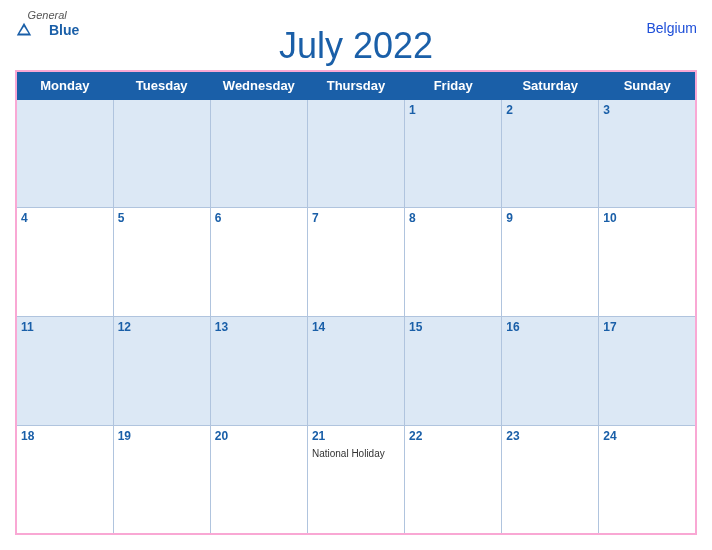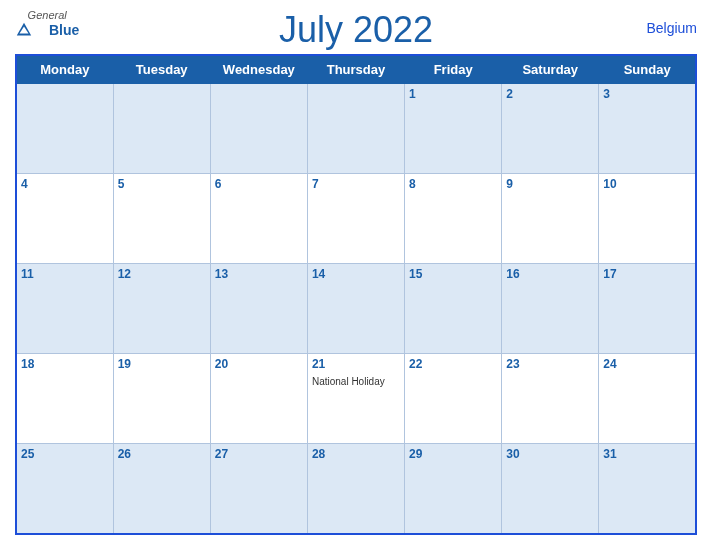--- a/index.html
+++ b/index.html
@@ -54,35 +54,36 @@
 
     .title-area {
       text-align: center;
     }
 
     .calendar-title {
       font-size: 36px;
       color: #1a5fa8;
       font-weight: normal;
       line-height: 1.1;
+      margin-top: 16px;
     }
 
     .country-label {
       position: absolute;
       right: 0;
       top: 10px;
       font-size: 14px;
       color: #1d4ed8;
     }
 
     .calendar-table {
       width: 100%;
       flex: 1;
       border-collapse: collapse;
-      border: 2px solid #1d4ed8;
+      border: 2px solid #f9a8d4;
     }
 
     .calendar-table th {
       background-color: #1a5fa8;
       color: #fff;
       text-align: center;
       font-size: 13px;
       font-weight: bold;
       padding: 6px 2px;
       border: 1px solid #1a5fa8;
@@ -230,37 +231,14 @@
         <td>
           <span class="day-number">22</span>
         </td>
         <td>
           <span class="day-number">23</span>
         </td>
         <td>
           <span class="day-number">24</span>
         </td>
       </tr>
-      <tr>
-        <td>
-          <span class="day-number">25</span>
-        </td>
-        <td>
-          <span class="day-number">26</span>
-        </td>
-        <td>
-          <span class="day-number">27</span>
-        </td>
-        <td>
-          <span class="day-number">28</span>
-        </td>
-        <td>
-          <span class="day-number">29</span>
-        </td>
-        <td>
-          <span class="day-number">30</span>
-        </td>
-        <td>
-          <span class="day-number">31</span>
-        </td>
-      </tr>
     </tbody>
 </table>
 
 </body></html>

